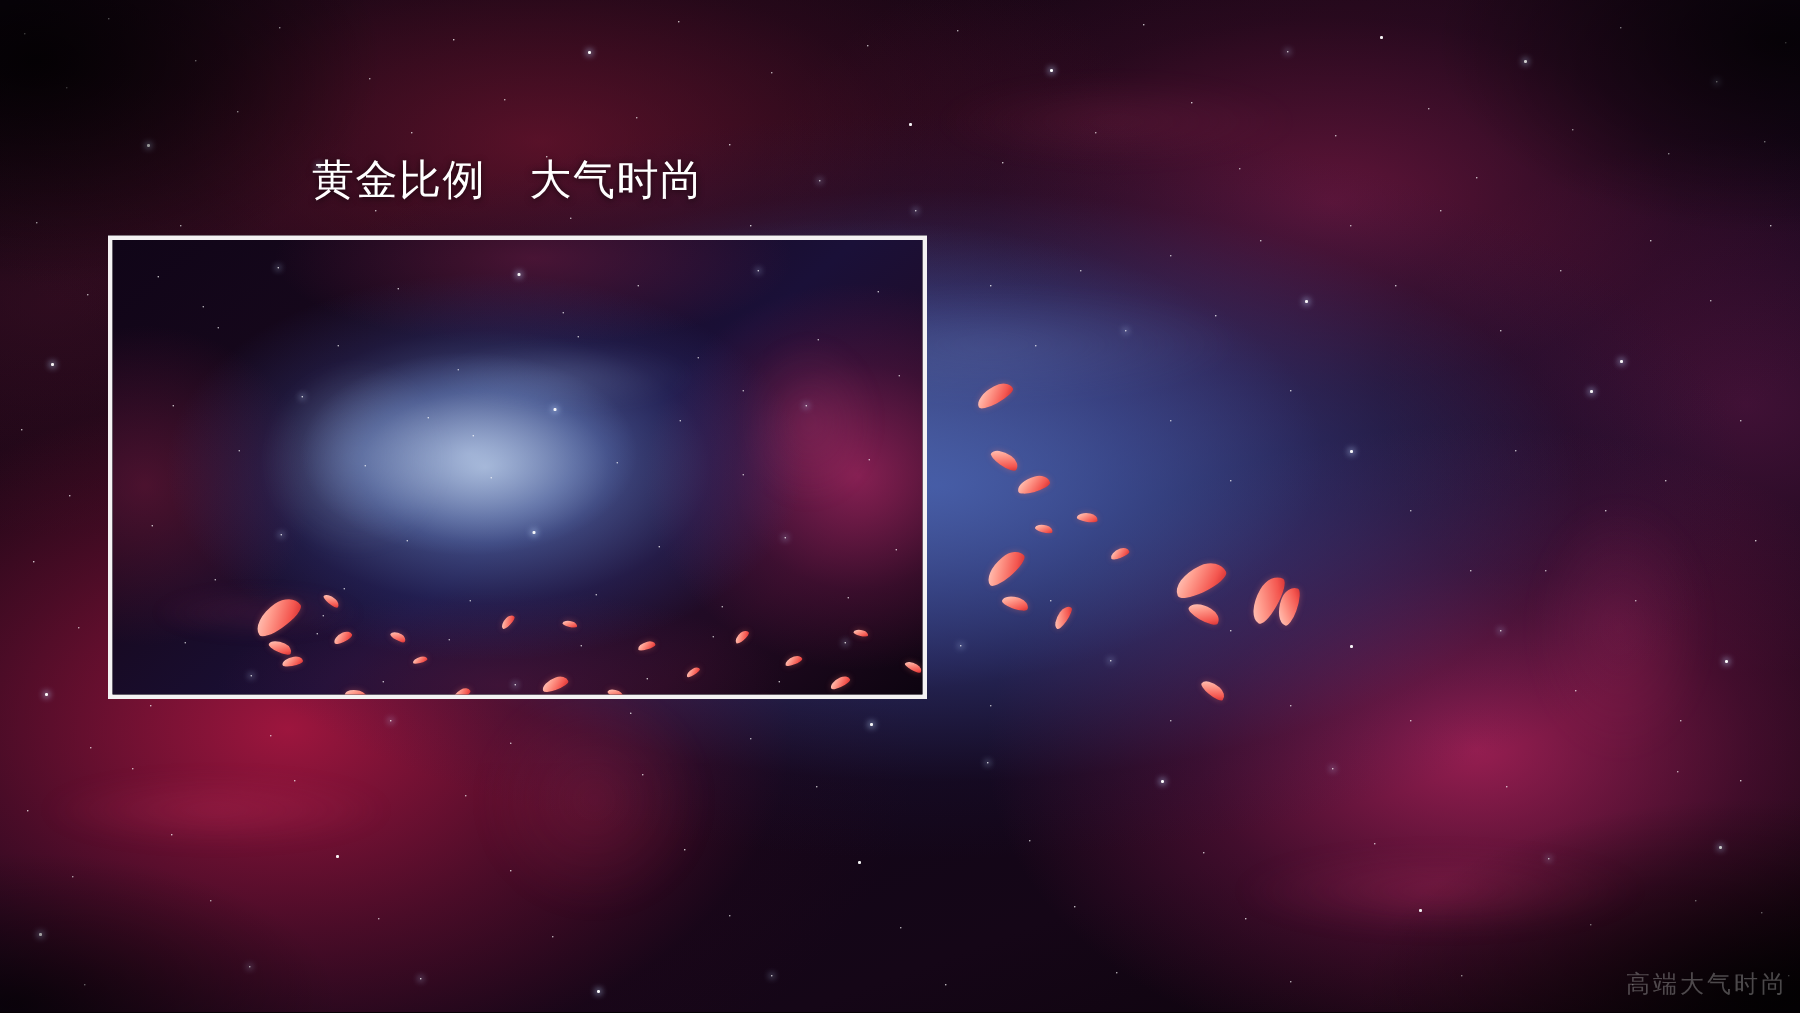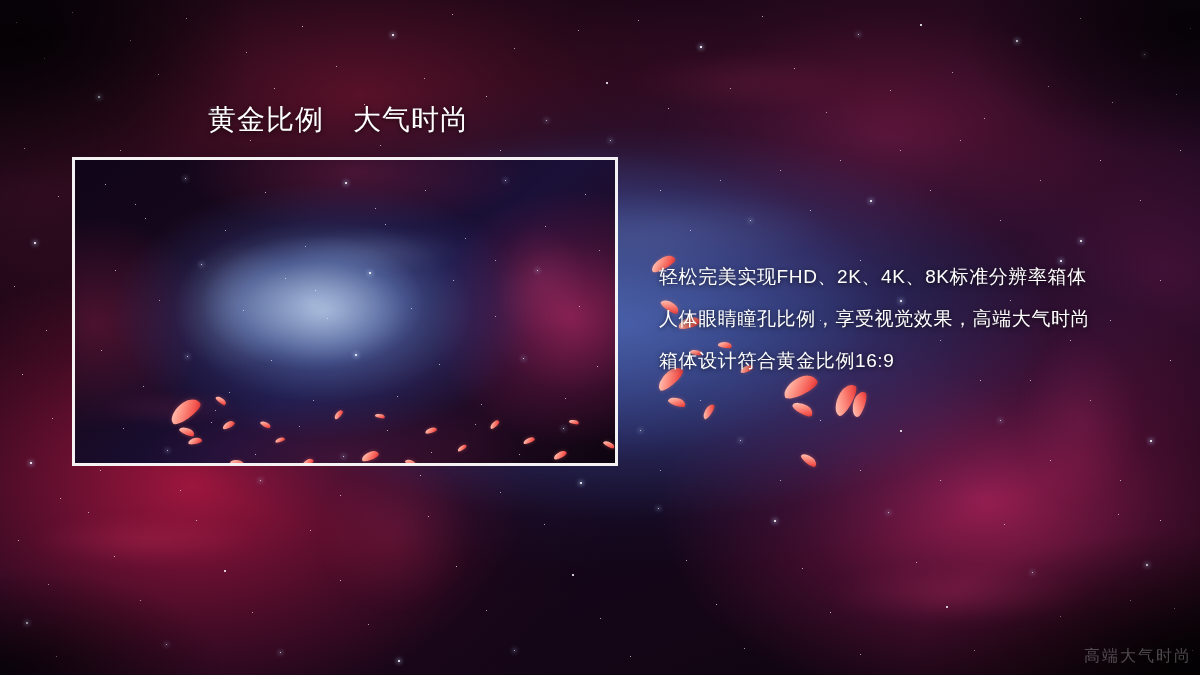--- a/index.html
+++ b/index.html
@@ -409,21 +409,16 @@
         <div class="petal" style="left: 430px; top: 306px; width: 15px; height: 7px; transform: rotate(30deg);"></div>
         <div class="petal" style="left: 448px; top: 278px; width: 12px; height: 5px; transform: rotate(-20deg);"></div>
         <div class="petal" style="left: 478px; top: 292px; width: 14px; height: 6px; transform: rotate(-25deg);"></div>
         <div class="petal" style="left: 494px; top: 260px; width: 10px; height: 4px; transform: rotate(15deg);"></div>
         <div class="petal" style="left: 528px; top: 282px; width: 12px; height: 5px; transform: rotate(30deg);"></div>
       </div>
   </div>
 
   <div id="slide-title">黄金比例　大气时尚</div>
 
-  <div id="body-copy">
-    <div class="line">轻松完美实现FHD、2K、4K、8K标准分辨率箱体</div>
-    <div class="line">人体眼睛瞳孔比例，享受视觉效果，高端大气时尚</div>
-    <div class="line">箱体设计符合黄金比例16:9</div>
-  </div>
 
   <div id="watermark">高端大气时尚</div>
 
 </div>
 
 </body></html>

